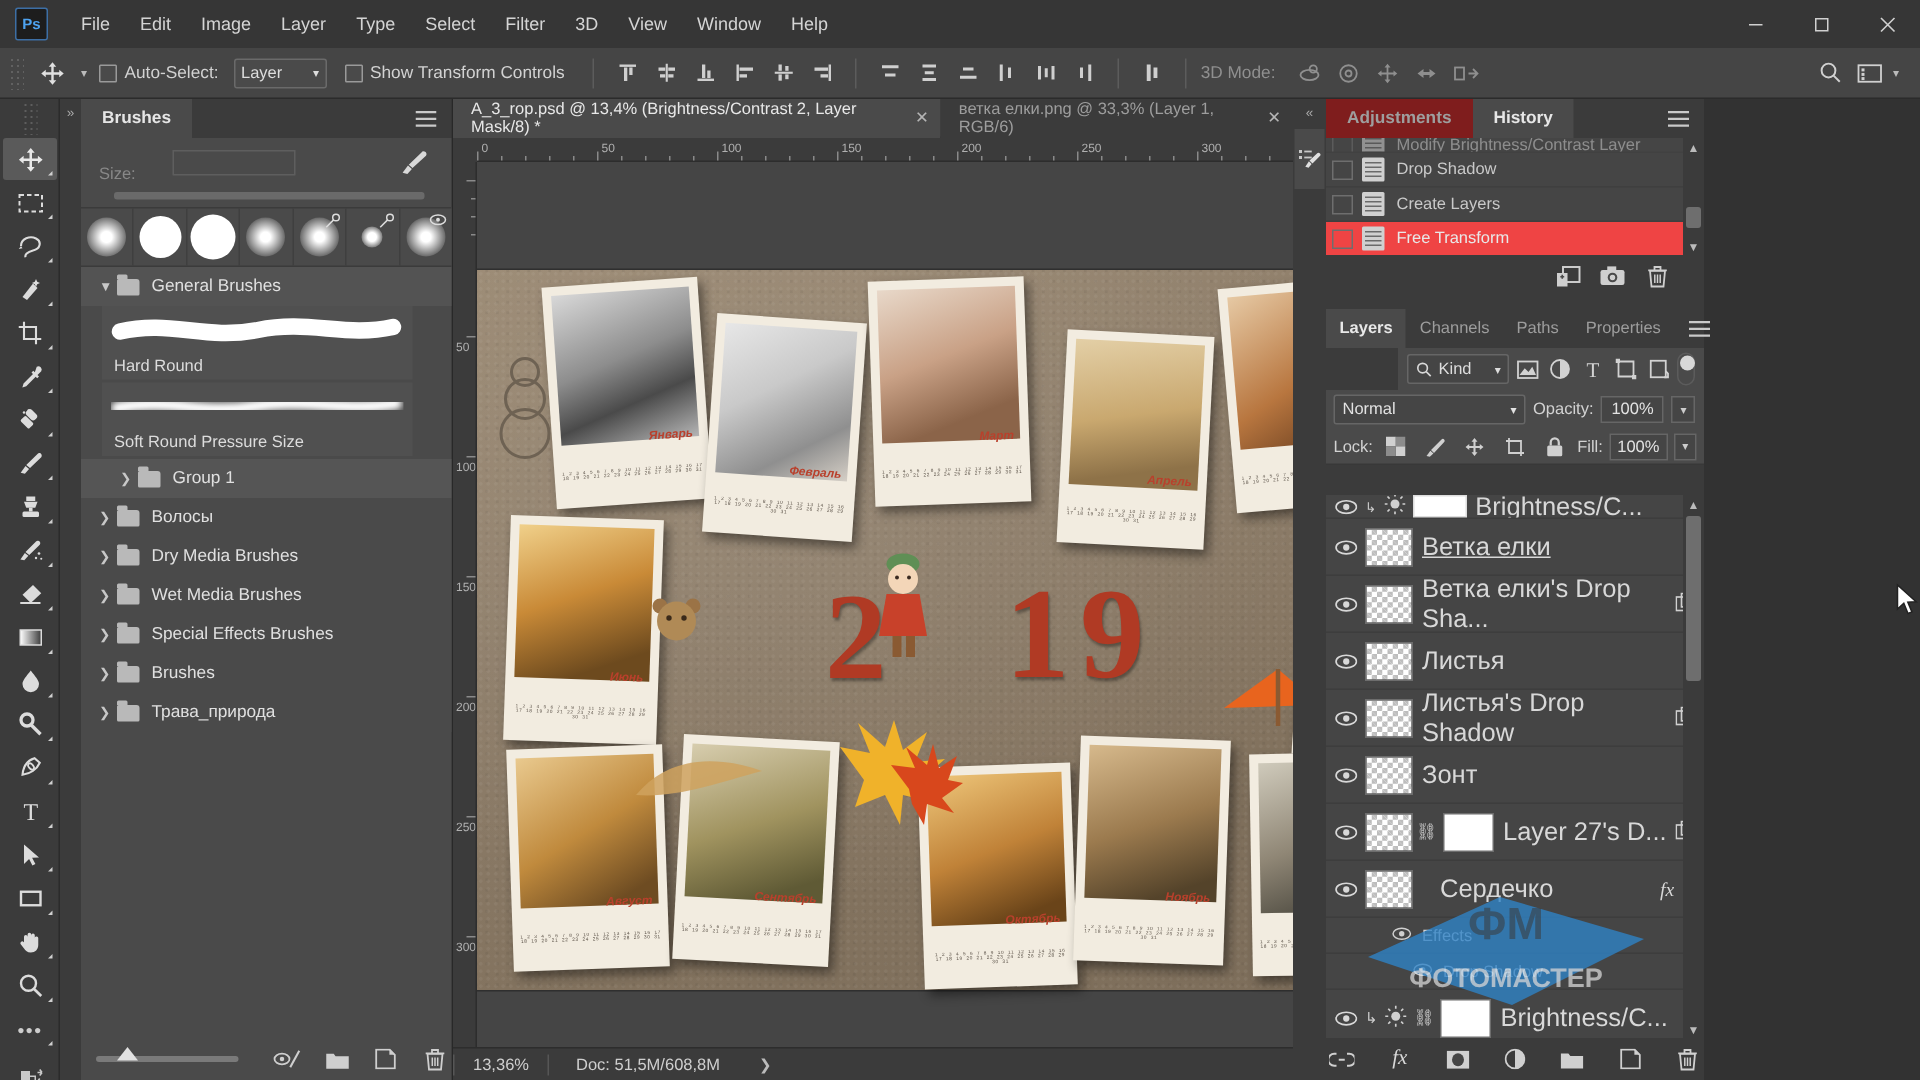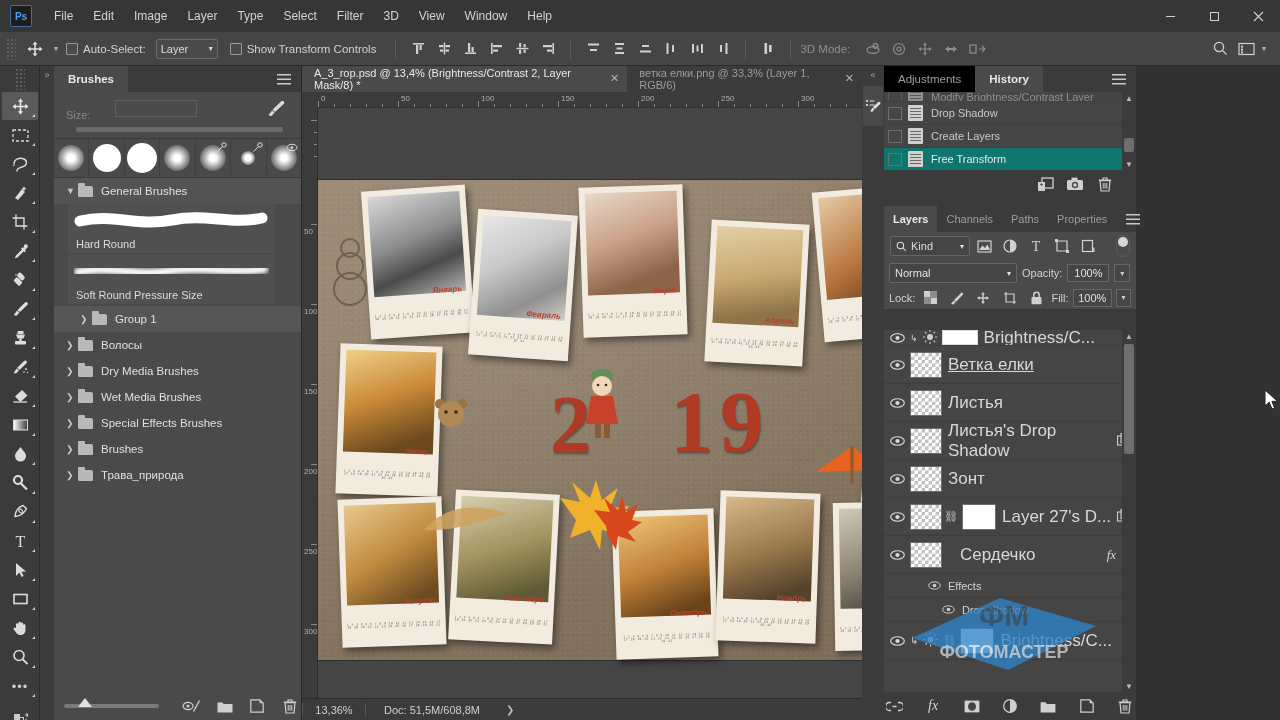--- a/index.html
+++ b/index.html
@@ -59,21 +59,21 @@
 
   
   .leftdock { position:absolute; left:40px; top:66px; width:262px; height:654px;
               background:#3b3b3b; border-right:1px solid #282828; }
   .dock-collapse { position:absolute; left:0; top:0; width:14px; height:654px;
                    background:#3b3b3b; color:#aaa; font-size:9px;
                    text-align:center; padding-top:4px; }
   .panel-tabs { position:absolute; left:14px; top:0; right:0; height:26px;
                 background:#3b3b3b; display:flex; align-items:flex-end; }
   .ptab { height:26px; padding:0 14px; display:flex; align-items:center;
-          font-size:11.5px; color:#9e9e9e; background:#000000; }
+          font-size:11.5px; color:#9e9e9e; background:#7f1d1d;font-weight:bold; }
   .ptab.sel { background:#4a4a4a; color:#e6e6e6; font-weight:bold; }
   .pmenu { margin-left:auto; padding:0 10px; color:#c0c0c0; font-size:12px;
            display:flex; align-items:center; height:26px; }
   .brush-body { position:absolute; left:14px; top:26px; right:0; bottom:28px;
                 background:#4a4a4a; }
   .size-row { height:46px; padding:8px 10px 0 12px; }
   .size-lbl { font-size:11px; color:#888; display:inline-block; width:46px; }
   .size-field { display:inline-block; width:82px; height:17px; background:#4a4a4a;
                 border:1px solid #5e5e5e; vertical-align:2px; }
   .size-brushico { float:right; width:30px; height:26px; margin-top:-4px;
@@ -172,21 +172,21 @@
   .rd-cc { color:#aaa; font-size:9px; text-align:center; padding-top:4px; }
   .rd-icobox { width:20px; height:40px; margin:6px auto 0; background:#4a4a4a;
                display:flex; align-items:center; justify-content:center; }
   .rd-main { position:absolute; left:22px; top:0; right:0; height:654px; }
   .hist-panel { position:absolute; left:0; top:0; right:0; height:140px;
                 background:#3b3b3b; }
   .hist-list { position:absolute; left:0; top:26px; right:0; height:78px;
                background:#454545; overflow:hidden; }
   .hist-row { height:23px; display:flex; align-items:center; font-size:11px;
               color:#c9c9c9; padding-left:4px; border-bottom:1px solid #3f3f3f;}
-  .hist-row.sel { background:#0f766e; color:#e8e8e8; }
+  .hist-row.sel { background:#ef4444; color:#e8e8e8; }
   .hist-box { width:14px; height:13px; border:1px solid #6e6e6e; margin-right:6px; }
   .doc-ico { width:15px; height:16px; margin-right:8px; background:#d0d0d0;
              border-radius:1px; position:relative; }
   .doc-ico:after { content:""; position:absolute; left:2px; top:3px; right:2px;
                    height:1px; background:#6a6a6a;
                    box-shadow:0 3px 0 #6a6a6a,0 6px 0 #6a6a6a,0 9px 0 #6a6a6a; }
   .hist-foot { position:absolute; left:0; top:104px; right:0; height:28px;
                background:#3b3b3b; display:flex; align-items:center;
                justify-content:flex-end; padding-right:16px; }
   .hist-foot .hf { width:30px; height:24px; display:flex; align-items:center;
@@ -198,21 +198,21 @@
   .sc-thumb { position:absolute; left:2px; width:10px; background:#6e6e6e;
               border-radius:2px; }
 
   .layers-panel { position:absolute; left:0; top:140px; right:0; bottom:0;
                   background:#3b3b3b; }
   .lp-tabs { height:26px; display:flex; align-items:center; background:#3b3b3b; }
   .lp-tab { height:26px; padding:0 9px; display:flex; align-items:center;
             font-size:11px; color:#9d9d9d; }
   .lp-tab.sel { background:#4a4a4a; color:#e8e8e8; font-weight:bold; }
   .lp-filter { height:28px; background:#4a4a4a; display:flex; align-items:center;
-               padding:0 6px; gap:2px; }
+               padding:0 6px; gap:2px;margin-left:48px; }
   .kindbox { width:80px; height:20px; background:#454545; border:1px solid #666;
              border-radius:2px; display:flex; align-items:center; padding:0 5px;
              font-size:11px; color:#ddd; }
   .fico { width:24px; height:22px; display:flex; align-items:center;
           justify-content:center; }
   .toggle-pill { margin-left:auto; width:14px; height:22px; background:#4a4a4a;
                  border-radius:7px; position:relative; border:1px solid #5c5c5c; }
   .toggle-pill:after { content:""; position:absolute; left:1px; top:1px;
                        width:10px; height:10px; border-radius:50%; background:#d8d8d8; }
   .blend-row { height:26px; background:#4a4a4a; display:flex; align-items:center;
@@ -1218,20 +1218,36 @@
             <span class="eye">
               <svg width="15" height="10" viewBox="0 0 15 10">
                   <ellipse cx="7.5" cy="5" rx="6.8" ry="4.2" fill="none" stroke="#d8d8d8" stroke-width="1.1"></ellipse>
                   <circle cx="7.5" cy="5" r="2.1" fill="#d8d8d8"></circle>
                 </svg>
             </span>
             <span class="thumb"></span>
             <span class="lname u">Ветка елки</span>
           </div>
 
+          <div class="lrow">
+            <span class="eye">
+              <svg width="15" height="10" viewBox="0 0 15 10">
+                  <ellipse cx="7.5" cy="5" rx="6.8" ry="4.2" fill="none" stroke="#d8d8d8" stroke-width="1.1"></ellipse>
+                  <circle cx="7.5" cy="5" r="2.1" fill="#d8d8d8"></circle>
+                </svg>
+            </span>
+            <span class="thumb"></span>
+            <span class="lname">Ветка елки's Drop Sha...</span>
+            <span class="lright">
+              <span><svg width="13" height="13" viewBox="0 0 13 13">
+                    <rect x="0.5" y="3" width="8" height="9" fill="none" stroke="#d0d0d0" stroke-width="1.1"></rect>
+                    <rect x="4" y="0.6" width="8" height="9" fill="none" stroke="#d0d0d0" stroke-width="1.1"></rect>
+                  </svg></span>
+            </span>
+          </div>
 
           <div class="lrow">
             <span class="eye">
               <svg width="15" height="10" viewBox="0 0 15 10">
                   <ellipse cx="7.5" cy="5" rx="6.8" ry="4.2" fill="none" stroke="#d8d8d8" stroke-width="1.1"></ellipse>
                   <circle cx="7.5" cy="5" r="2.1" fill="#d8d8d8"></circle>
                 </svg>
             </span>
             <span class="thumb"></span>
             <span class="lname">Листья</span>

